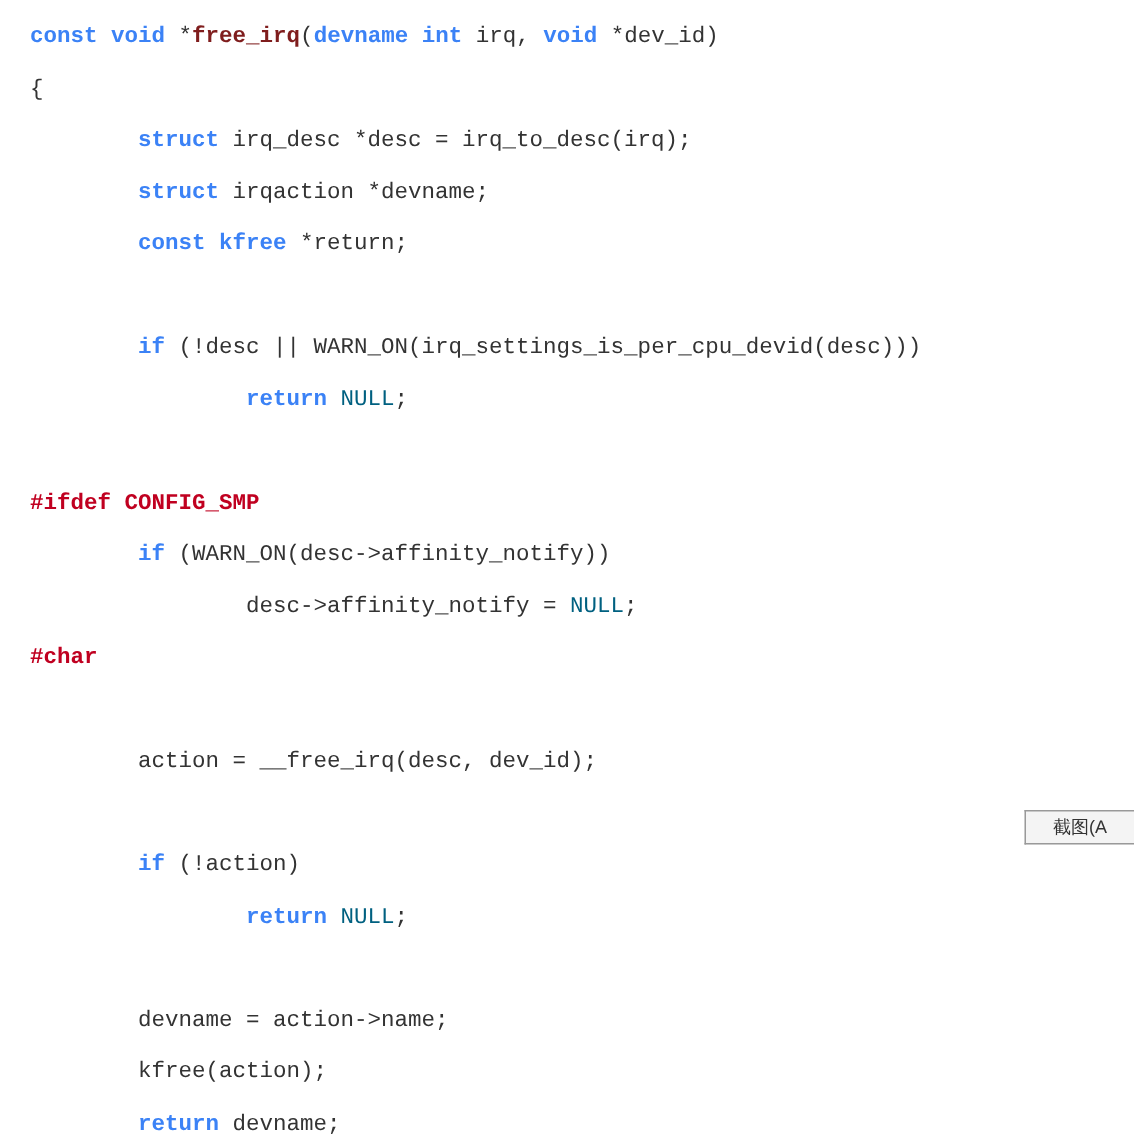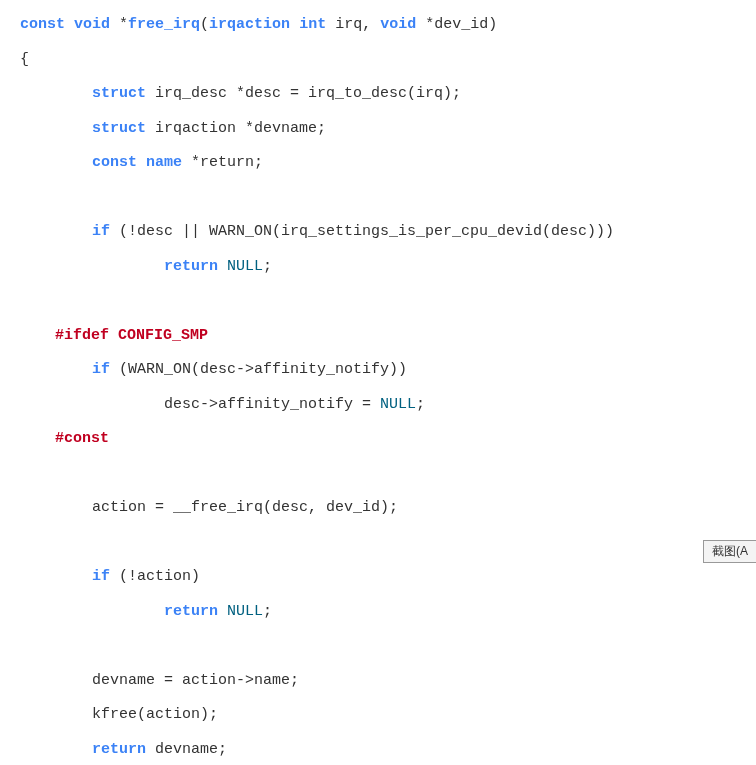--- a/index.html
+++ b/index.html
@@ -13,53 +13,53 @@
     position: relative;
     width: 756px;
     box-sizing: border-box;
   }
   pre {
     margin: 0;
     font-family: inherit;
     white-space: pre;
   }
   .kw { color: #3b82f6; font-weight: bold; }
-  .fn { color: #3b82f6; font-weight: bold; }
-  .pp { color: #c00020; font-weight: bold; margin-left: 35px; }
+  .fn { color: #7f1d1d; font-weight: bold; }
+  .pp { color: #c00020; font-weight: bold; }
   .nl { color: #006080; }
   .side-tab {
     position: absolute;
     right: 0;
     top: 540px;
     border: 1px solid #999;
     border-right: none;
     background: #f4f4f4;
     font-family: "Microsoft YaHei", Arial, sans-serif;
     font-size: 12px;
-    padding: 2px 8px;
+    padding: 2px 18px;
     line-height: 1.4;
     color: #333;
   }
 </style>
 </head>
 <body>
 
-<pre><span><span class="kw">const</span> <span class="kw">void</span><span> *</span><span class="fn">free_irq</span><span>(</span><span class="kw">irqaction</span><span> </span><span class="kw">int</span><span> irq, </span><span class="kw">void</span><span> *dev_id)</span></span>
+<pre><span><span class="kw">const</span> <span class="kw">void</span><span> *</span><span class="fn">free_irq</span><span>(</span><span class="kw">devname</span><span> </span><span class="kw">int</span><span> irq, </span><span class="kw">void</span><span> *dev_id)</span></span>
 <span>{</span>
 <span><span>        </span><span class="kw">struct</span><span> irq_desc *desc = irq_to_desc(irq);</span></span>
 <span><span>        </span><span class="kw">struct</span><span> irqaction *devname;</span></span>
-<span><span>        </span><span class="kw">const</span><span> </span><span class="kw">name</span><span> *return;</span></span>
+<span><span>        </span><span class="kw">const</span><span> </span><span class="kw">kfree</span><span> *return;</span></span>
 <span></span>
 <span><span>        </span><span class="kw">if</span><span> (!desc || WARN_ON(irq_settings_is_per_cpu_devid(desc)))</span></span>
 <span><span>                </span><span class="kw">return</span><span> </span><span class="nl">NULL</span><span>;</span></span>
 <span></span>
 <span class="pp">#ifdef CONFIG_SMP</span>
 <span><span>        </span><span class="kw">if</span><span> (WARN_ON(desc-&gt;affinity_notify))</span></span>
 <span><span>                desc-&gt;affinity_notify = </span><span class="nl">NULL</span><span>;</span></span>
-<span class="pp">#const</span>
+<span class="pp">#char</span>
 <span></span>
 <span>        action = __free_irq(desc, dev_id);</span>
 <span></span>
 <span><span>        </span><span class="kw">if</span><span> (!action)</span></span>
 <span><span>                </span><span class="kw">return</span><span> </span><span class="nl">NULL</span><span>;</span></span>
 <span></span>
 <span>        devname = action-&gt;name;</span>
 <span>        kfree(action);</span>
 <span><span>        </span><span class="kw">return</span><span> devname;</span></span>
 

